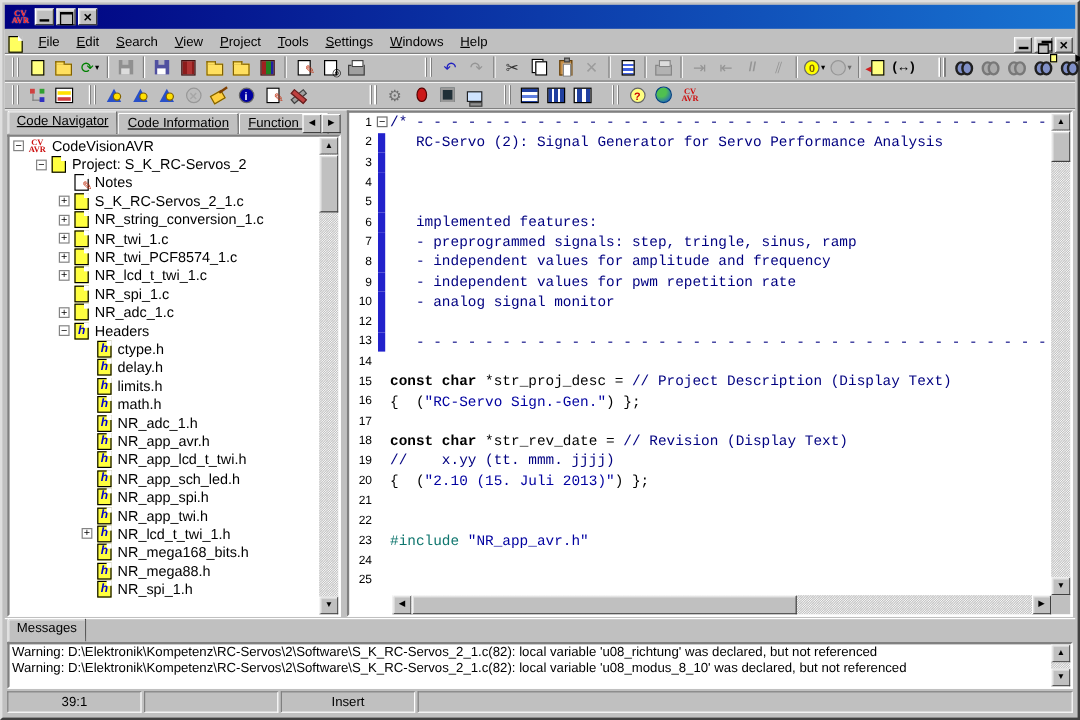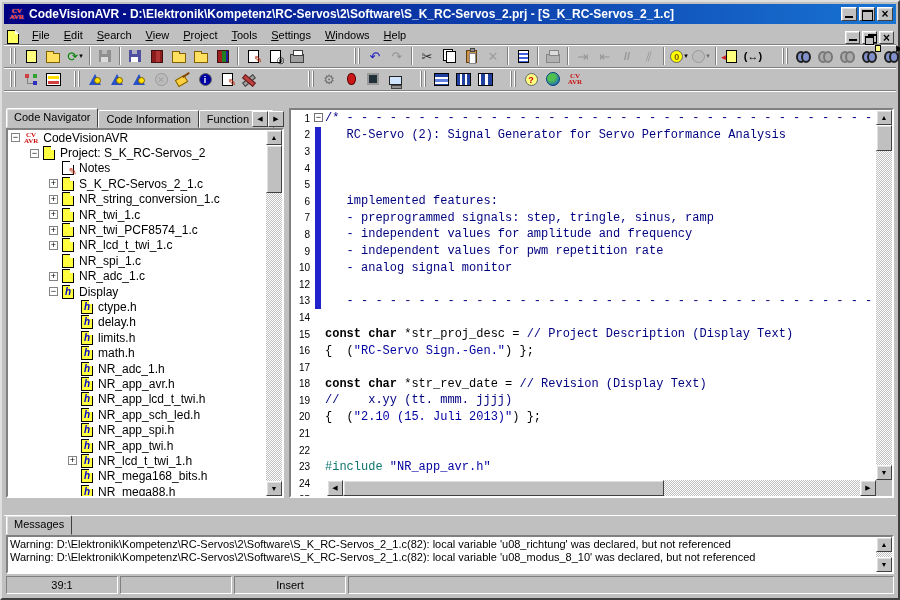--- a/index.html
+++ b/index.html
@@ -83,21 +83,21 @@
   .i-tools::before { content:""; position:absolute; left:0; top:5px; width:12px; height:3px; background:#a0a0a0; border:1px solid #404040; transform:rotate(-40deg); }
   .i-tools::after { content:""; position:absolute; left:0; top:5px; width:12px; height:3px; background:#c04040; border:1px solid #602020; transform:rotate(40deg); }
   .i-copy { display:inline-block; width:13px; height:14px; position:relative; }
   .i-copy::before,.i-copy::after { content:""; position:absolute; width:8px; height:10px; background:#fff; border:1px solid #000; }
   .i-copy::before { left:0; top:0; } .i-copy::after { right:0; bottom:0; }
   .i-paste { display:inline-block; width:11px; height:13px; background:#c89048; border:1px solid #604010; position:relative; }
   .i-paste::before { content:""; position:absolute; left:2px; top:2px; width:5px; height:9px; background:#fff; border:1px solid #888; }
   .i-paste::after { content:""; position:absolute; left:3px; top:-3px; width:3px; height:2px; background:#909090; border:1px solid #444; }
 
   
-  .main { flex:none; height:424px; display:flex; padding:17px 2px; }
+  .main { flex:none; height:424px; display:flex; padding:1px 2px;text-decoration:underline; }
   .leftpanel { width:278px; flex:none; display:flex; flex-direction:column; position:relative; }
   .tabs { height:20px; flex:none; display:flex; align-items:flex-end; position:relative; overflow:hidden; }
   .tab { background:#c0c0c0; border:1px solid; border-color:#fff #404040 transparent #fff; border-radius:2px 2px 0 0; padding:2px 7px 3px; height:18px; white-space:nowrap; }
   .tab.active { height:20px; font-weight:normal; box-shadow:inset 1px 1px 0 #dfdfdf; z-index:2; }
   .tabscroll { position:absolute; right:0; bottom:1px; display:flex; }
   .tsbtn { width:16px; height:16px; background:#c0c0c0; border:1px solid; border-color:#fff #404040 #404040 #fff; font-size:7px; text-align:center; line-height:14px; }
   .treebox { flex:1; border:2px solid; border-color:#808080 #fff #fff #808080; background:#fff; position:relative; overflow:hidden; }
   .treerows { position:absolute; inset:0 16px 0 0; overflow:hidden; }
   .trow { display:flex; align-items:center; height:15.4px; white-space:nowrap; font-size:12px; }
   .exp { width:9px; height:9px; flex:none; border:1px solid #848484; background:#fff; font-size:9px; line-height:7px; text-align:center; margin-right:4px; }
@@ -143,21 +143,20 @@
 </head>
 <body>
 
 <div class="win">
 
   <div class="titlebar">
     <span class="appicon" id="app-icon">
         <div>CV</div>
         <div>AVR</div>
       </span>
-    <span class="title-text">CodeVisionAVR - D:\Elektronik\Kompetenz\RC-Servos\2\Software\S_K_RC-Servos_2.prj - [S_K_RC-Servos_2_1.c]</span>
     <span style="display:flex" id="win-controls">
         <span class="wc k-dash"></span>
         <span class="wc k-box"></span>
         <span class="wc k-x">×</span>
       </span>
   </div>
 
   <div class="menubar">
     <span class="mdi-doc"></span>
     <span style="display:flex" id="menu-items">
@@ -459,21 +458,21 @@
             <div class="trow">
               <span style="width: 41px; flex: 0 0 auto;"></span>
               <span class="exp">+</span>
               <span class="t-doc ticon"></span>
               <span class="tlabel">NR_adc_1.c</span>
             </div>
             <div class="trow">
               <span style="width: 41px; flex: 0 0 auto;"></span>
               <span class="exp">−</span>
               <span class="t-doc h ticon">h</span>
-              <span class="tlabel">Display</span>
+              <span class="tlabel">Headers</span>
             </div>
             <div class="trow">
               <span style="width: 60px; flex: 0 0 auto;"></span>
               <span class="exp spacer"></span>
               <span class="t-doc h ticon">h</span>
               <span class="tlabel">ctype.h</span>
             </div>
             <div class="trow">
               <span style="width: 60px; flex: 0 0 auto;"></span>
               <span class="exp spacer"></span>

